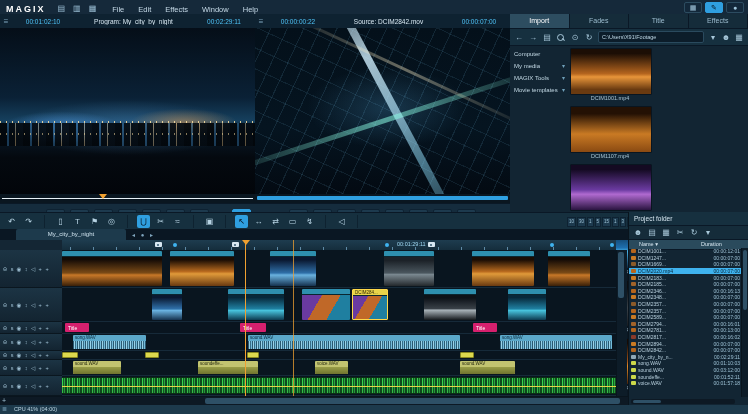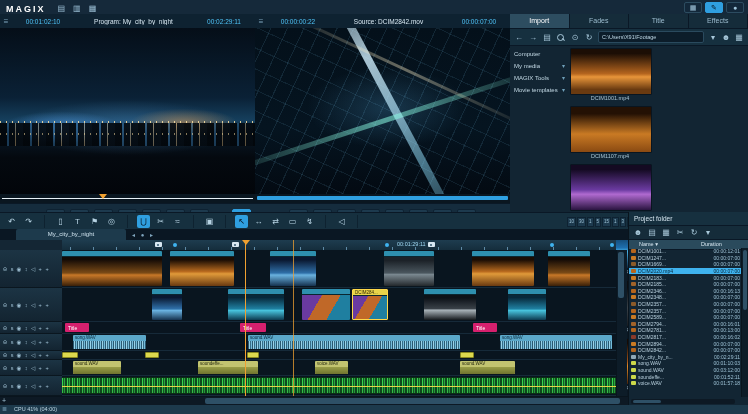--- a/index.html
+++ b/index.html
@@ -158,20 +158,27 @@
 
 <div id="app">
 
   <div id="menubar">
     <div id="logo">MAGIX</div>
     <div id="file-icons">
         <div class="mb-icon">▤</div>
         <div class="mb-icon">▥</div>
         <div class="mb-icon">▦</div>
       </div>
+    <div id="menu-list">
+        <div class="menu-item">File</div>
+        <div class="menu-item">Edit</div>
+        <div class="menu-item">Effects</div>
+        <div class="menu-item">Window</div>
+        <div class="menu-item">Help</div>
+      </div>
     <div id="menubar-right">
         <div class="mb-icon sq">▦</div>
         <div class="mb-icon sq act">✎</div>
         <div class="mb-icon sq">●</div>
       </div>
   </div>
 
   <div class="monitor" id="program-monitor">
     <div class="mon-header">
       <div class="menu-burger">≡</div>

